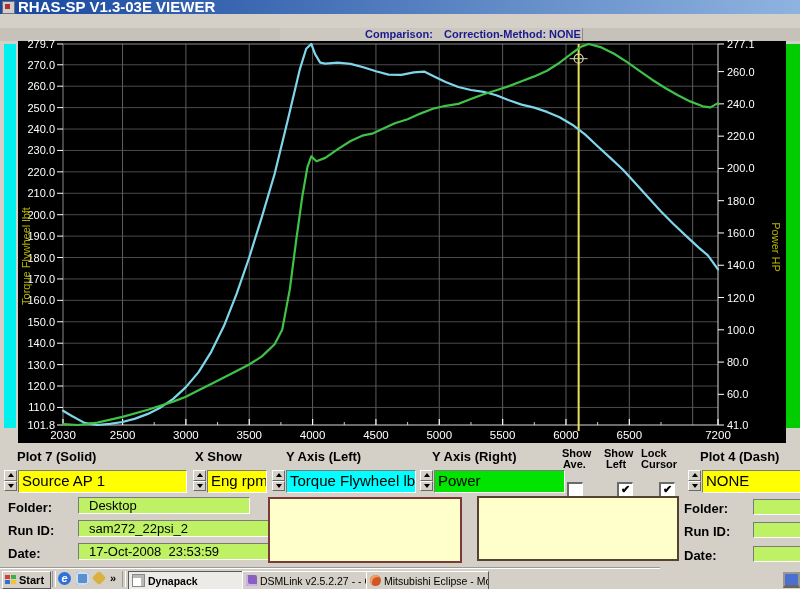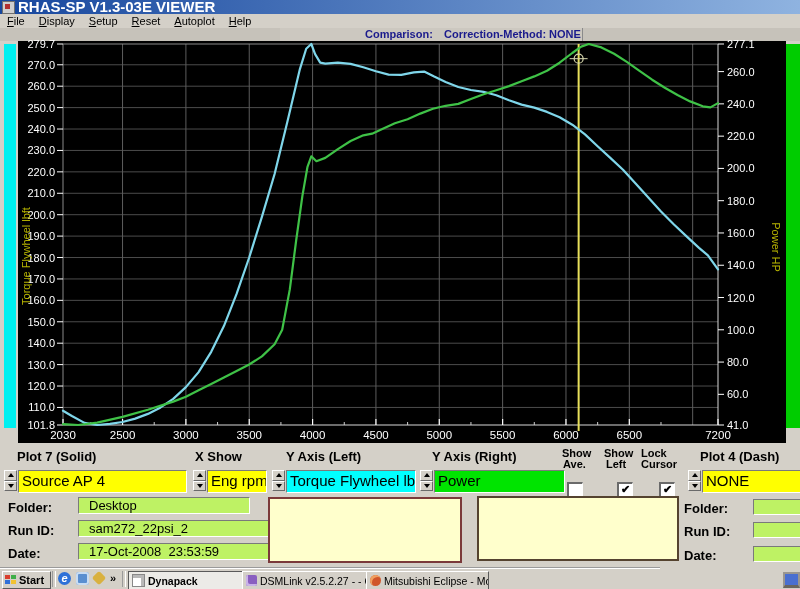--- a/index.html
+++ b/index.html
@@ -61,28 +61,20 @@
 </head>
 <body>
 
 <div id="win">
 
   <div id="titlebar" class="abs">
     <span id="app-icon"></span>
     <span id="title-text">RHAS-SP V1.3-03E VIEWER</span>
   </div>
 
-  <div id="menubar" class="abs">
-      <span class="menu-item"><u>F</u>ile</span>
-      <span class="menu-item"><u>D</u>isplay</span>
-      <span class="menu-item"><u>S</u>etup</span>
-      <span class="menu-item"><u>R</u>eset</span>
-      <span class="menu-item"><u>A</u>utoplot</span>
-      <span class="menu-item"><u>H</u>elp</span>
-    </div>
 
   <div id="compbar" class="abs"></div>
   <div id="comp-section" class="abs"></div>
   <div id="comparison-label" class="abs comptext">Comparison:</div>
   <div id="correction-label" class="abs comptext">Correction-Method: NONE</div>
 
   <div id="chart-bg" class="abs"></div>
   <div id="left-axis-bar" class="abs" style="background: rgb(0, 240, 240);"></div>
   <div id="right-axis-bar" class="abs" style="background: rgb(0, 204, 0);"></div>
   <svg id="chart-svg" class="abs" viewBox="0 0 800 445">
@@ -225,21 +217,21 @@
   <div id="panel">
       <div class="abs panel-label" style="left: 17px; top: 449px;">Plot 7 (Solid)</div>
       <div class="abs spinner" style="left: 4px; top: 470px;">
         <div class="spin-btn">
           <div class="tri-up"></div>
         </div>
         <div class="spin-btn">
           <div class="tri-down"></div>
         </div>
       </div>
-      <div class="abs selector-field" style="left: 18px; top: 470px; width: 164px; background: rgb(255, 255, 0);">Source AP 4</div>
+      <div class="abs selector-field" style="left: 18px; top: 470px; width: 164px; background: rgb(255, 255, 0);">Source AP 1</div>
       <div class="abs panel-label" style="left: 195px; top: 449px;">X Show</div>
       <div class="abs spinner" style="left: 193px; top: 470px;">
         <div class="spin-btn">
           <div class="tri-up"></div>
         </div>
         <div class="spin-btn">
           <div class="tri-down"></div>
         </div>
       </div>
       <div class="abs selector-field" style="left: 207px; top: 470px; width: 55px; background: rgb(255, 255, 0);">Eng rpm</div>

